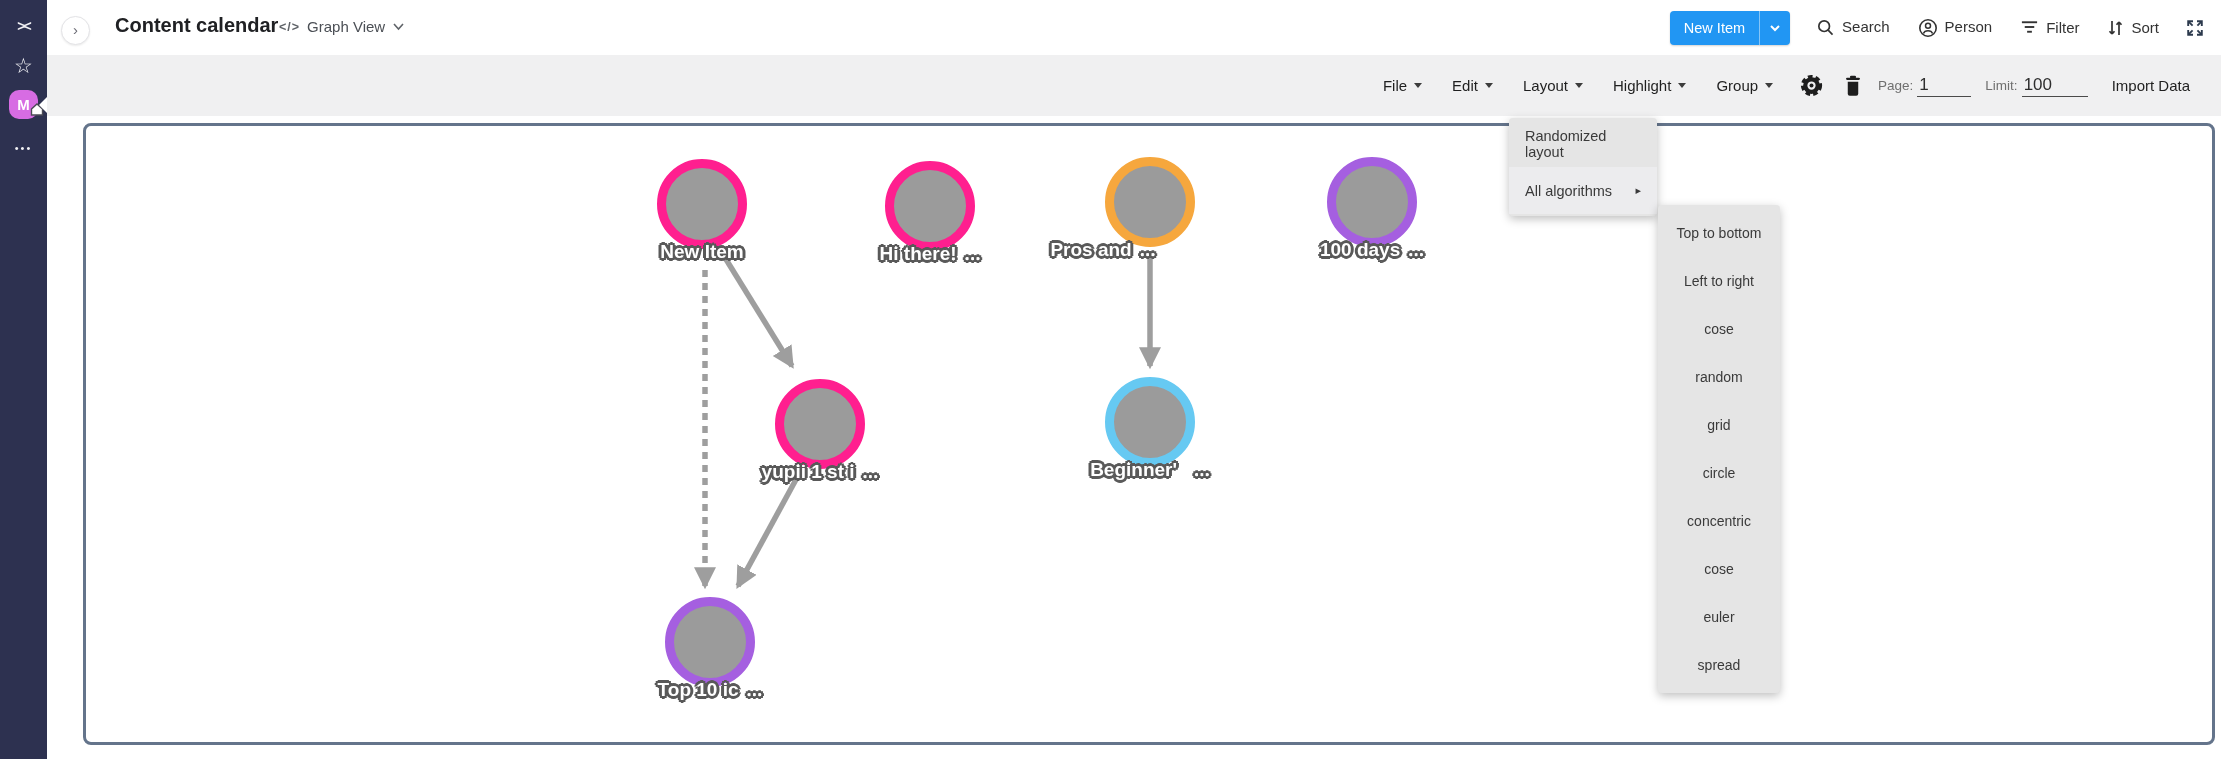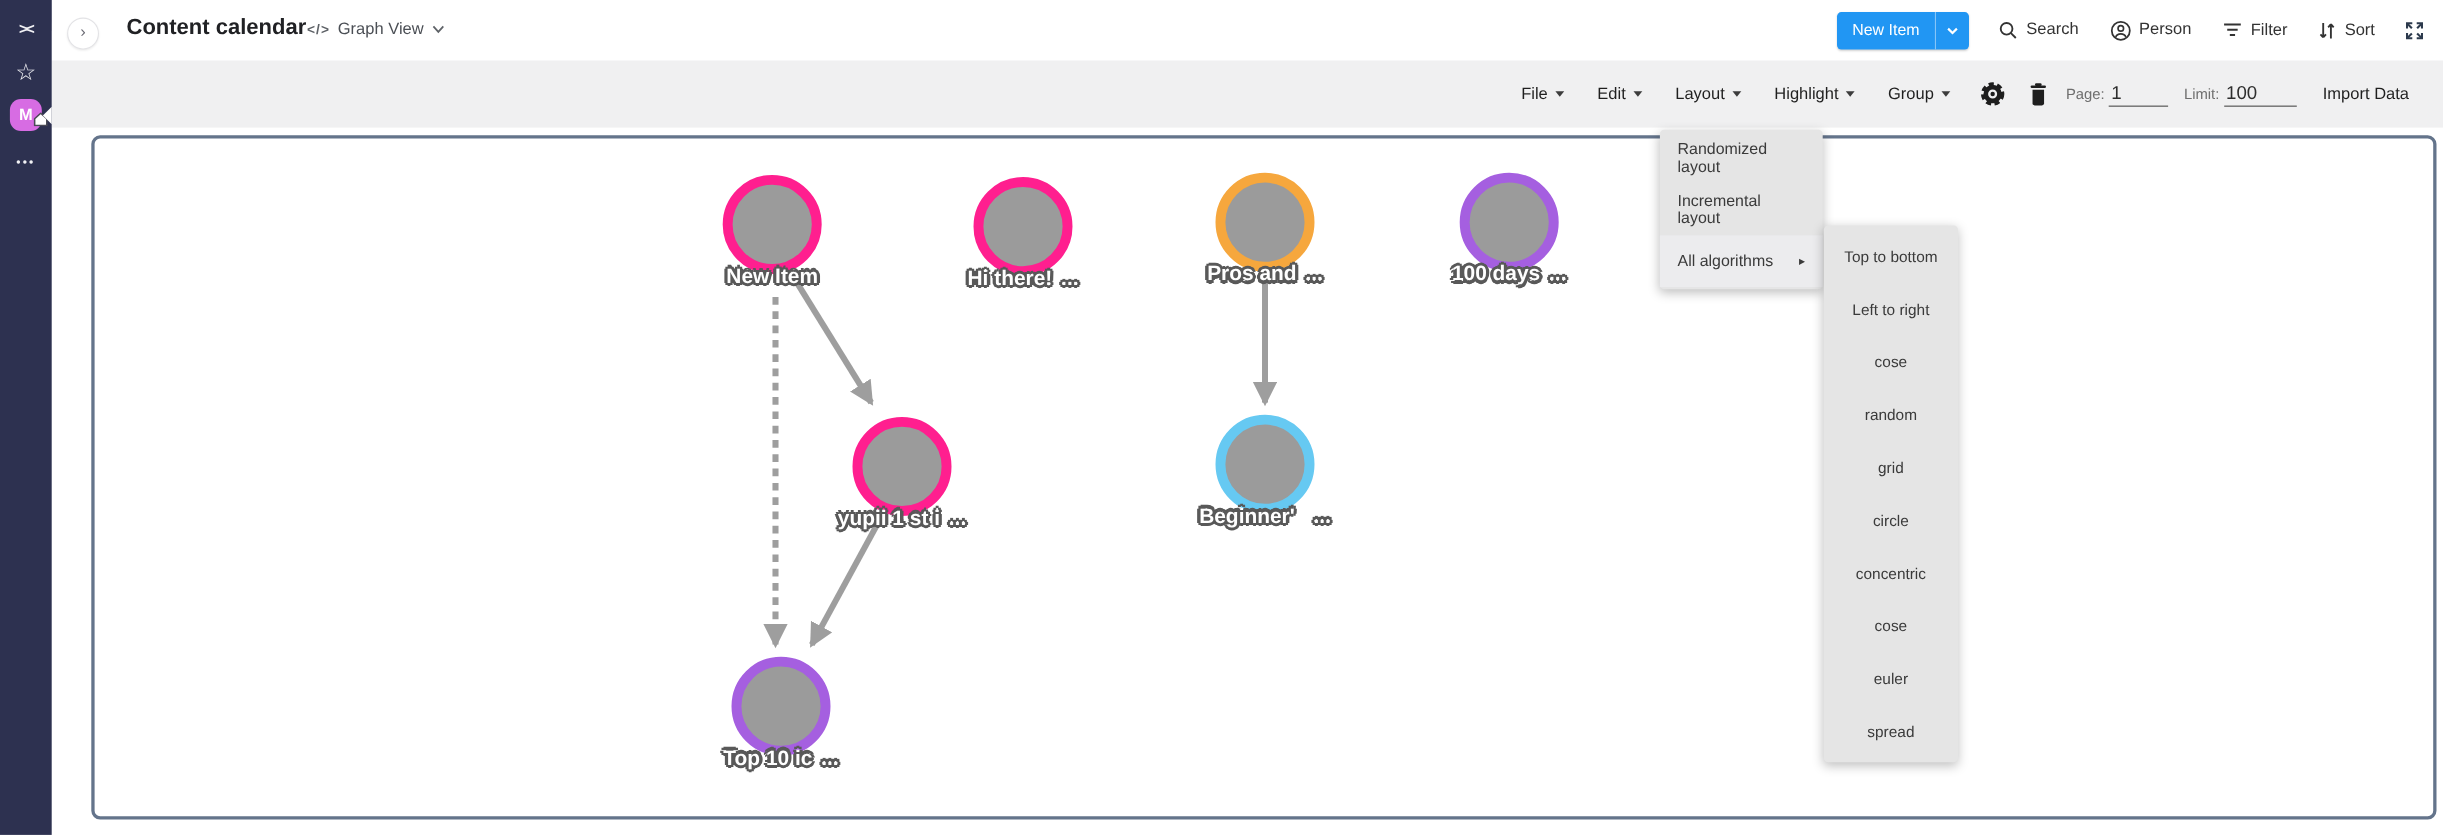--- a/index.html
+++ b/index.html
@@ -238,21 +238,21 @@
           <div class="gnode" style="left: 571px; top: 33px; border-color: rgb(255, 31, 143);"></div>
           <div class="nlabel" style="left: 616px; top: 115px;">
             <span>New Item</span>
           </div>
           <div class="gnode" style="left: 799px; top: 35px; border-color: rgb(255, 31, 143);"></div>
           <div class="nlabel" style="left: 844px; top: 117px;">
             <span>Hi there!</span>
             <span>...</span>
           </div>
           <div class="gnode" style="left: 1019px; top: 31px; border-color: rgb(246, 167, 61);"></div>
-          <div class="nlabel" style="left: 1064px; top: 113px;">
+          <div class="nlabel" style="left: 1017px; top: 113px;">
             <span>Pros and</span>
             <span>...</span>
           </div>
           <div class="gnode" style="left: 1241px; top: 31px; border-color: rgb(165, 95, 224);"></div>
           <div class="nlabel" style="left: 1286px; top: 113px;">
             <span>100 days</span>
             <span>...</span>
           </div>
           <div class="gnode" style="left: 689px; top: 253px; border-color: rgb(255, 31, 143);"></div>
           <div class="nlabel" style="left: 734px; top: 335px;">
@@ -269,23 +269,20 @@
             <span>Top 10 ic</span>
             <span>...</span>
           </div>
         </div>
     </div>
 
     <div id="layout-menu" class="menu" style="left: 1462px;">
         <div class="menu-item">
           <span>Randomized layout</span>
         </div>
-        <div class="menu-item">
-          <span>Incremental layout</span>
-        </div>
         <div class="menu-item highlighted">
           <span>All algorithms</span>
           <span class="submenu-arrow">▸</span>
         </div>
       </div>
 
     <div id="algo-submenu" class="menu" style="left: 1611px;">
         <div class="menu-item">
           <span>Top to bottom</span>
         </div>

